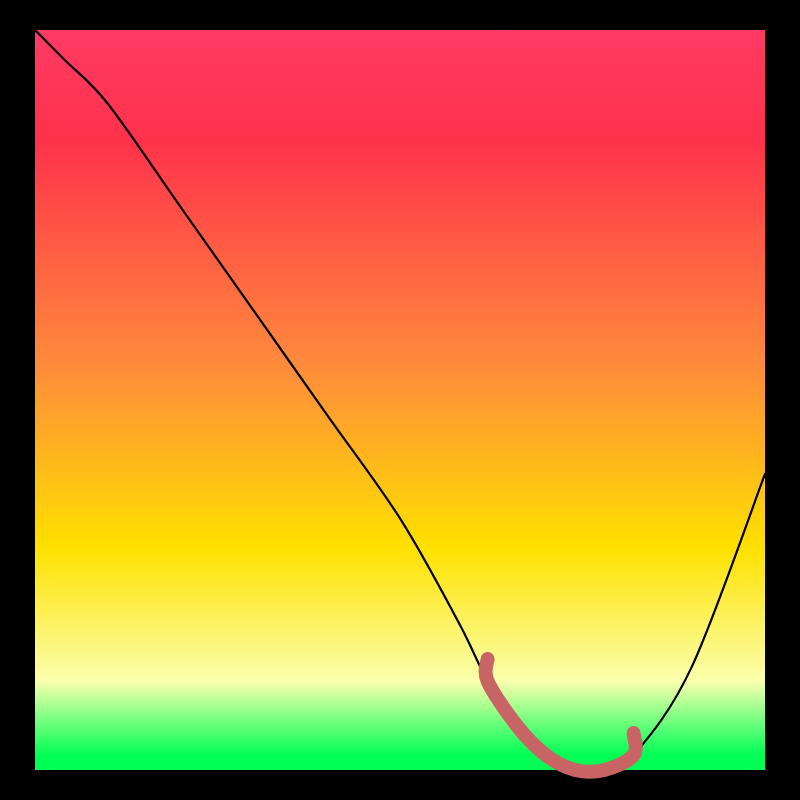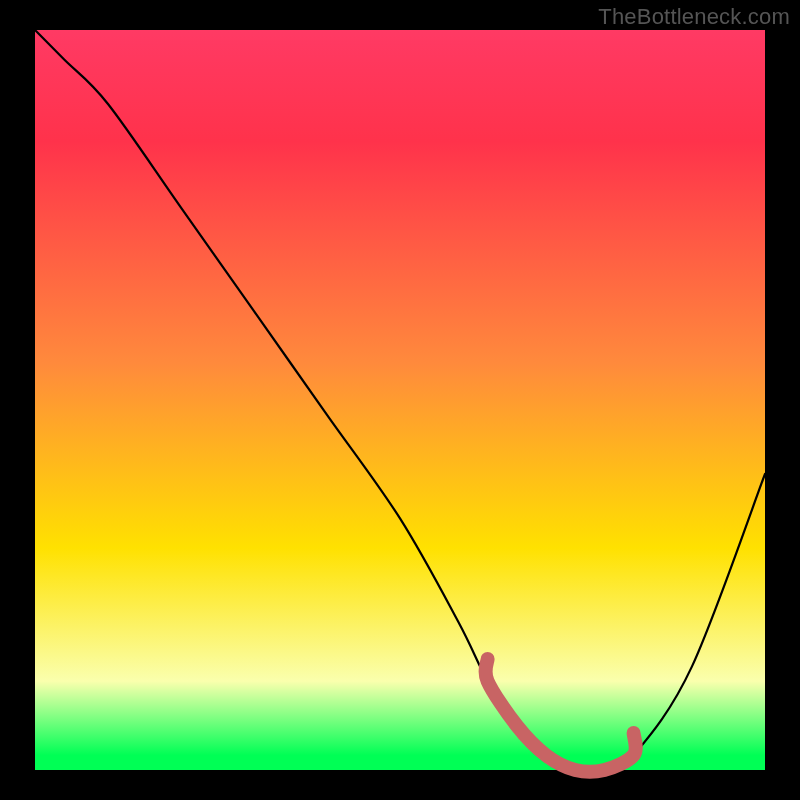--- a/index.html
+++ b/index.html
@@ -51,14 +51,13 @@
 
     <rect x="0" y="0" width="800" height="800" fill="#000000"></rect>
 
     <rect id="plot-rect" x="35" y="30" width="730" height="740" fill="url(#bg-grad)"></rect>
 
     <path id="curve-path" fill="none" stroke-width="2.2" stroke-linecap="round" stroke="#000000" d="M 35,30 C 39.86666666666667,34.93333333333334 52.03333333333334,47.266666666666694 64.2,59.60000000000002 C 76.36666666666667,71.93333333333335 88.53333333333333,79.33333333333333 108,103.99999999999999 C 127.46666666666667,128.66666666666666 156.66666666666666,173.06666666666666 181,207.6 C 205.33333333333334,242.13333333333333 229.66666666666666,276.66666666666663 254,311.2 C 278.3333333333333,345.73333333333335 302.6666666666667,380.2666666666667 327,414.8 C 351.3333333333333,449.3333333333333 378.1,483.86666666666656 400,518.3999999999999 C 421.9,552.9333333333332 443.79999999999995,594.8666666666667 458.4,622 C 473,649.1333333333333 477.8666666666667,663.9333333333334 487.6,681.2 C 497.33333333333337,698.4666666666667 507.0666666666666,713.2666666666667 516.8,725.5999999999999 C 526.5333333333333,737.9333333333332 536.2666666666667,747.8 546,755.1999999999999 C 555.7333333333333,762.5999999999999 565.4666666666667,767.5333333333333 575.2,770 C 584.9333333333334,772.4666666666667 594.6666666666666,772.4666666666667 604.4,770 C 614.1333333333333,767.5333333333333 618.9999999999999,772.4666666666666 633.5999999999999,755.1999999999999 C 648.1999999999999,737.9333333333333 670.1,713.2666666666667 692,666.4 C 713.9,619.5333333333333 752.8333333333334,506.06666666666666 765,474"></path>
 
     <path id="marker-path" fill="none" stroke-width="14" stroke-linecap="round" stroke="#c86464" d="M 487.6,659 C 487.6,662.7 482.73333333333335,670.1 487.6,681.2 C 492.4666666666667,692.3000000000001 507.0666666666666,713.2666666666667 516.8,725.5999999999999 C 526.5333333333333,737.9333333333332 536.2666666666667,747.8 546,755.1999999999999 C 555.7333333333333,762.5999999999999 565.4666666666667,767.5333333333333 575.2,770 C 584.9333333333334,772.4666666666667 594.6666666666666,772.4666666666667 604.4,770 C 614.1333333333333,767.5333333333333 628.7333333333332,761.3666666666666 633.5999999999999,755.1999999999999 C 638.4666666666666,749.0333333333333 633.5999999999999,736.7 633.5999999999999,733"></path>
   </svg>
 
-  <div class="watermark">TheBottleneck.com</div>
 </div>
 
 </body></html>

